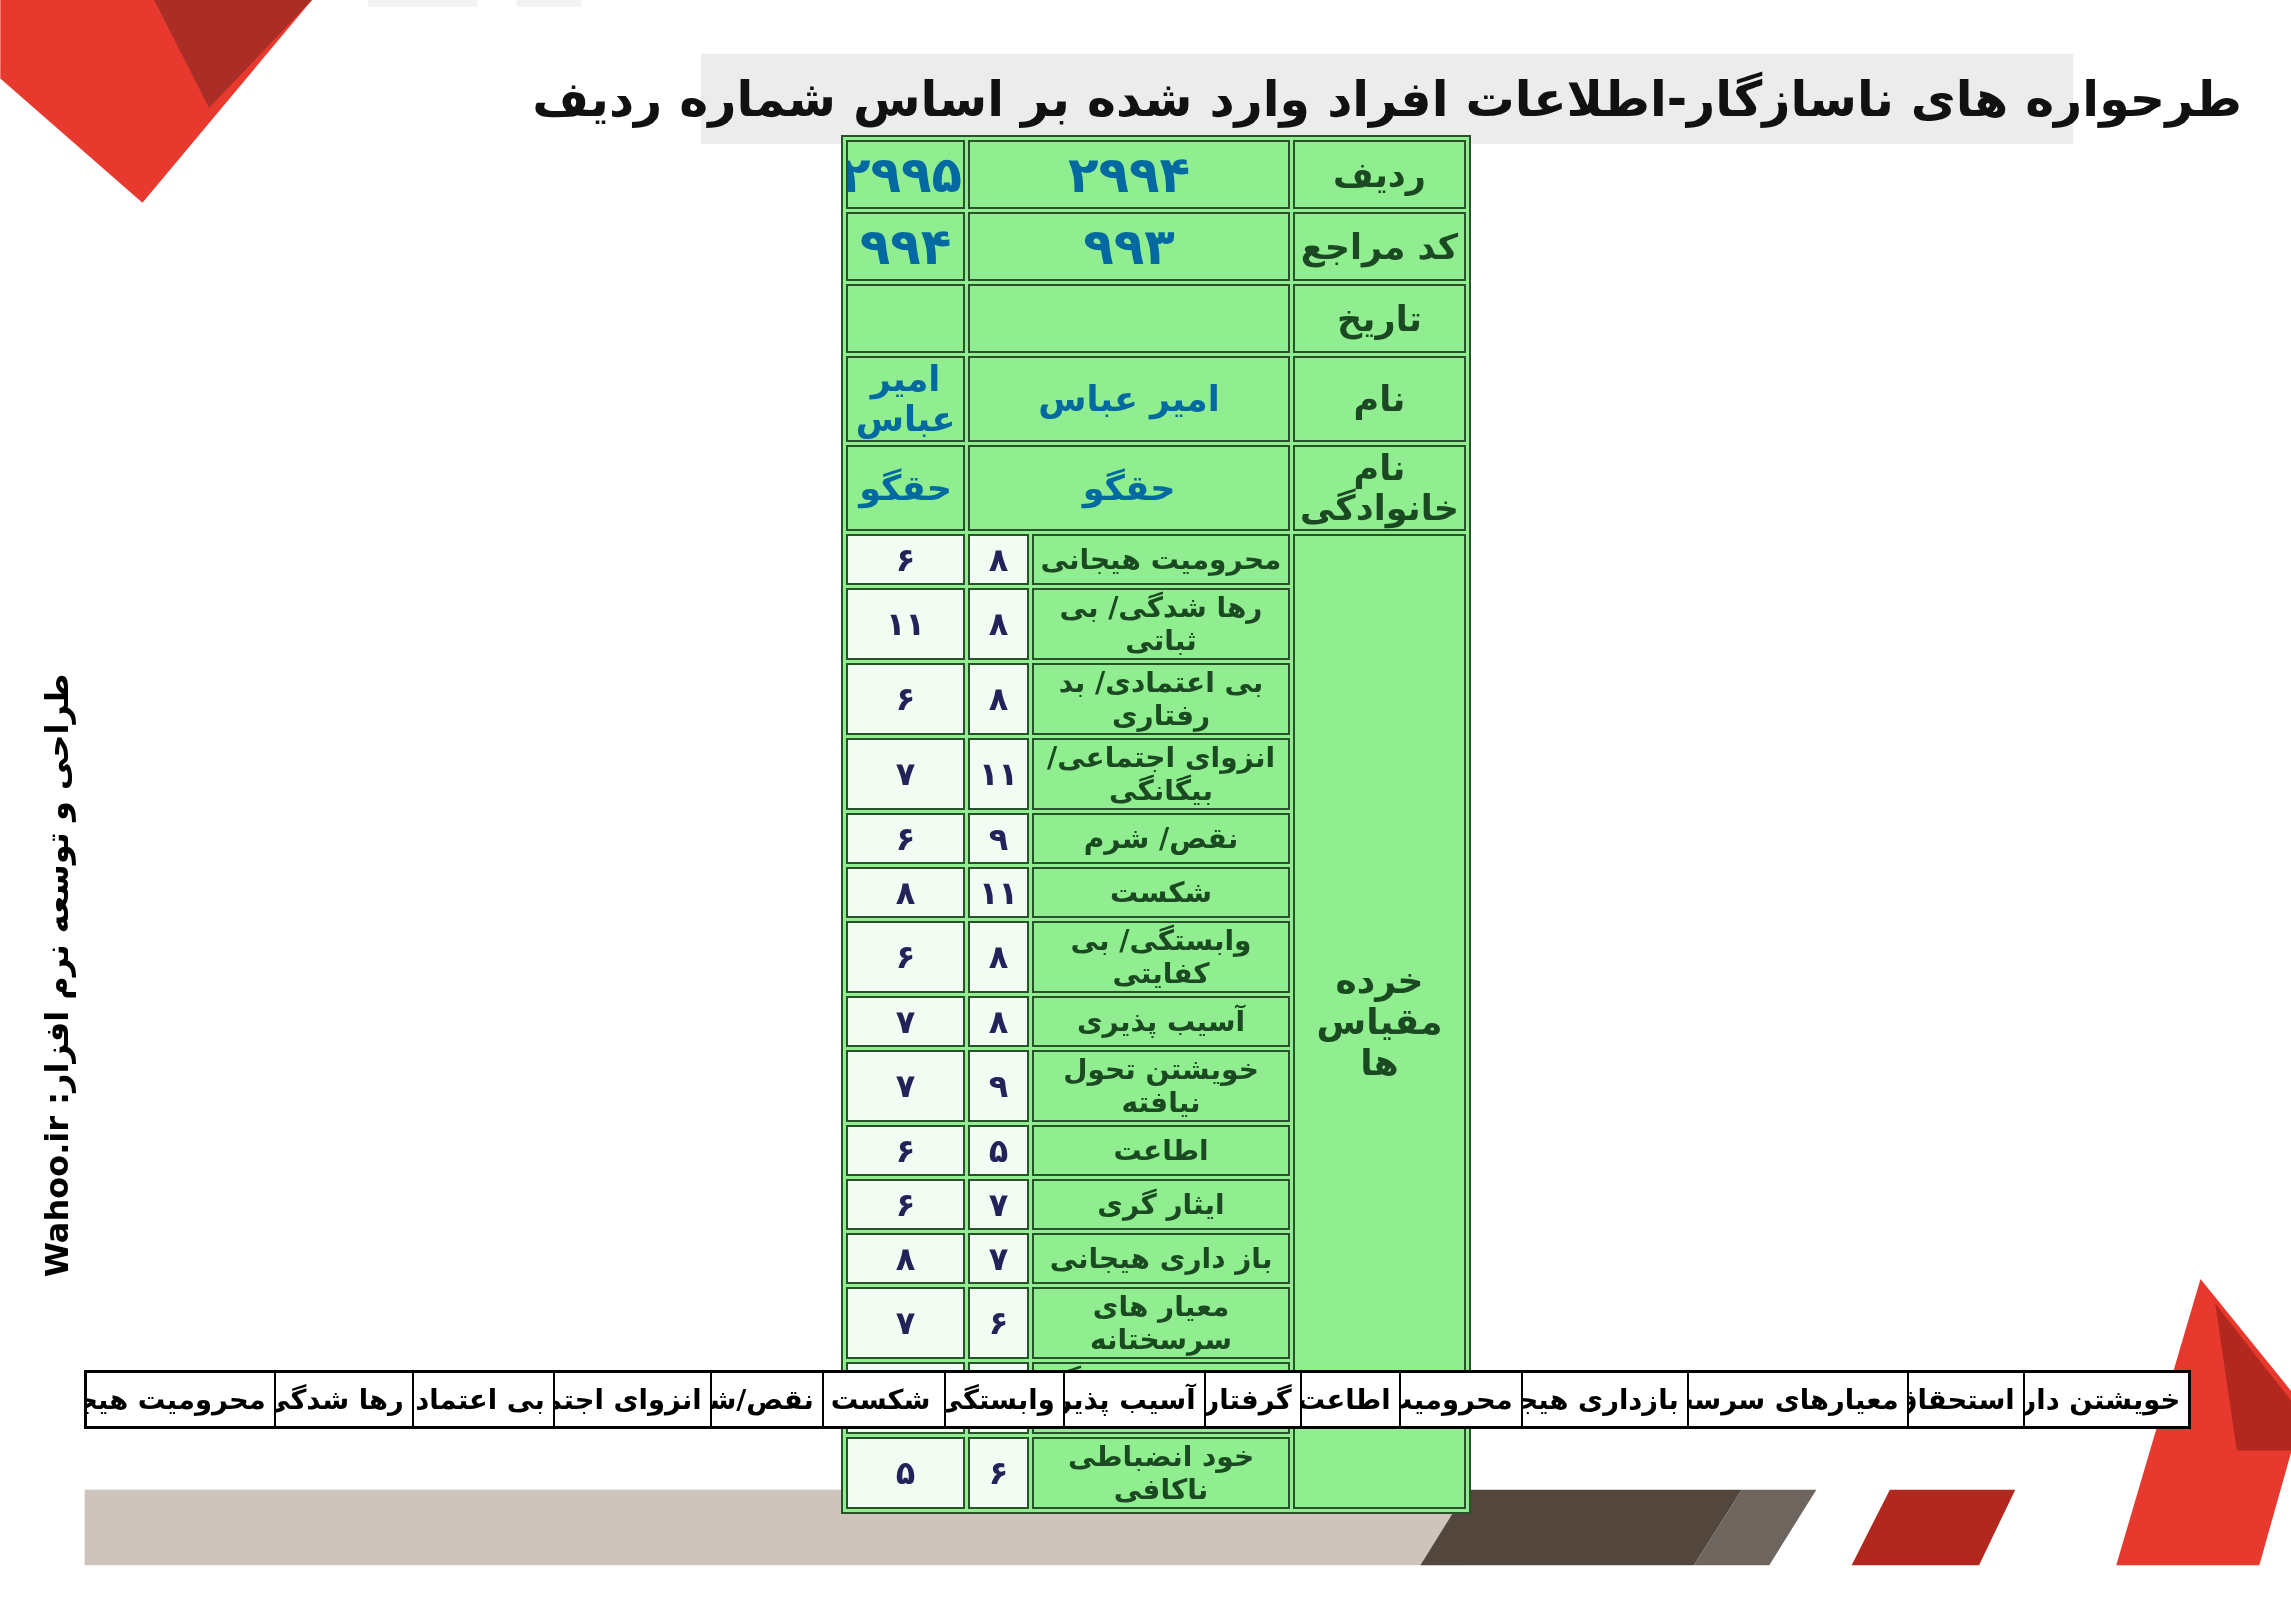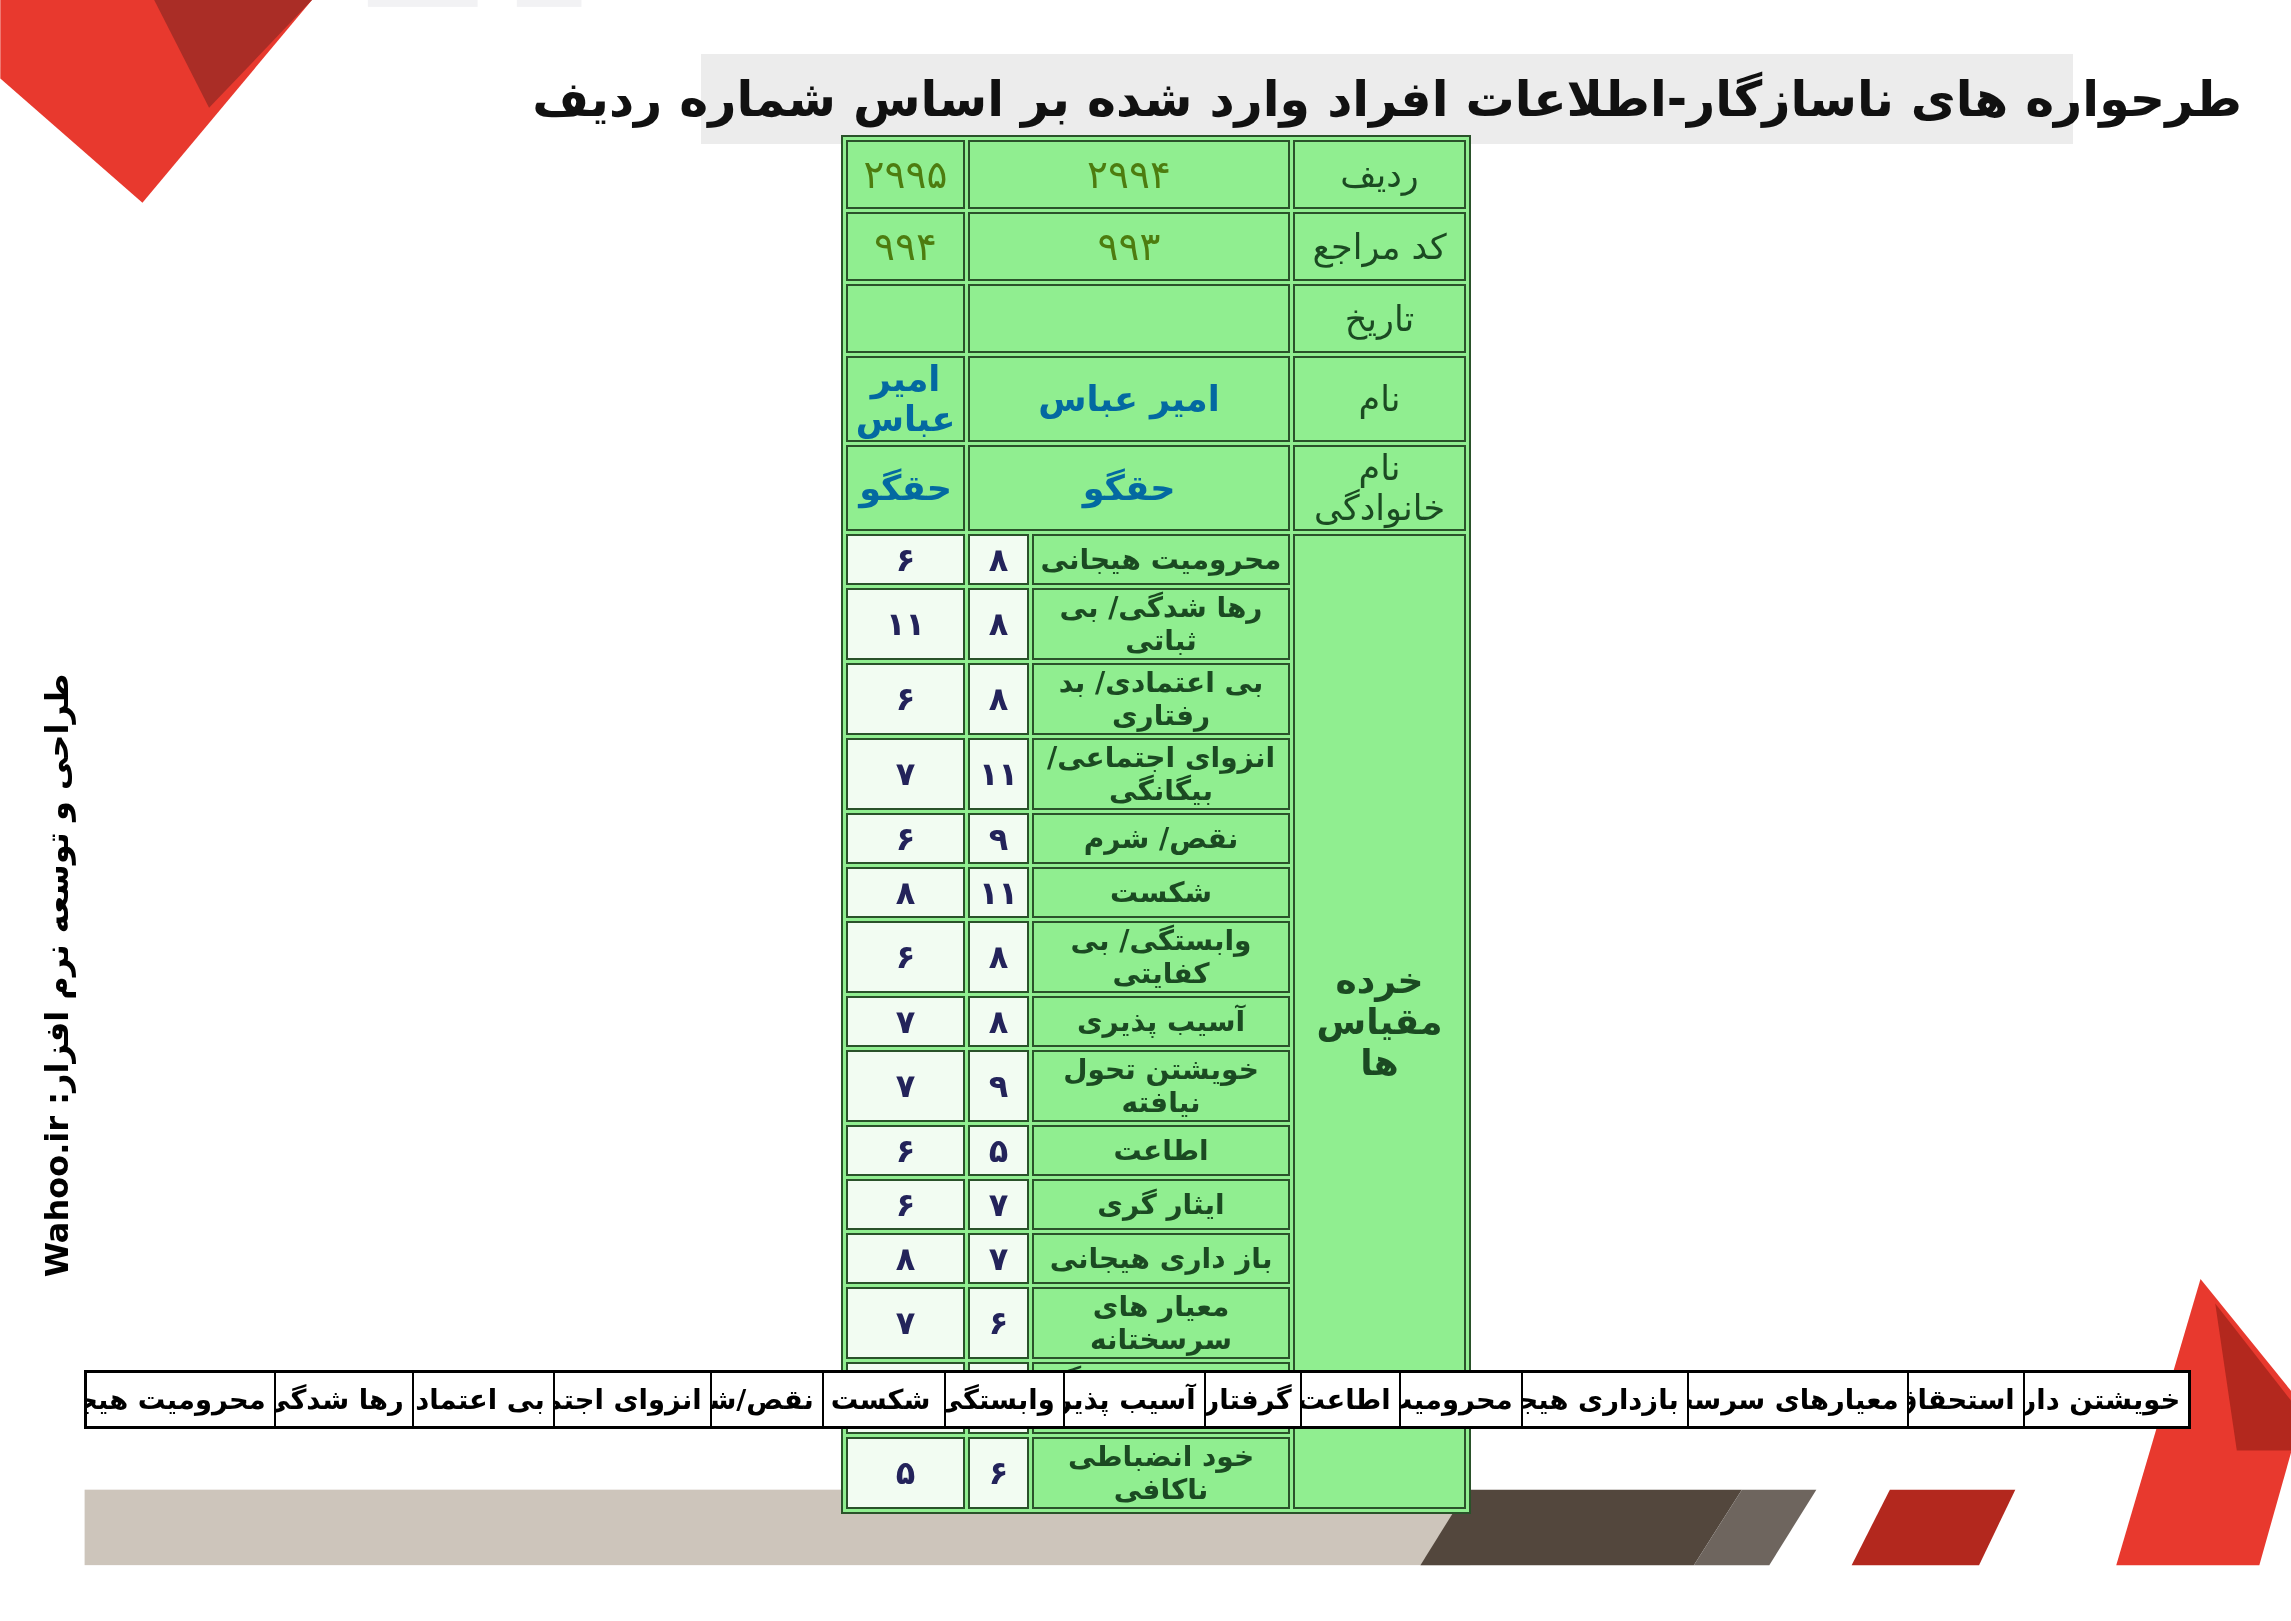--- a/index.html
+++ b/index.html
@@ -12,22 +12,22 @@
   .title-bar .t{font-size:49px;font-weight:bold;color:#111;white-space:nowrap;direction:rtl;}
   
   .main-table-wrap{position:absolute;left:841px;top:135px;z-index:3;}
   table.main{direction:rtl;border-collapse:separate;border-spacing:3.9px;background:#90ee90;
              border:2.9px solid #2a522a;table-layout:fixed;width:610px;}
   table.main td{border:2px solid #2a522a;text-align:center;vertical-align:middle;overflow:hidden;}
   td.green{background:#90ee90;}
   td.pale{background:#f2fcf2;}
   .info-row td{height:63px;}
   .sub-row td{height:45px;}
-  .lbl{font-size:35px;font-weight:normal;color:#1b4a22;}
-  .val-num{font-size:39px;font-weight:normal;color:#4d7c0f;}
+  .lbl{font-size:35px;font-weight:bold;color:#1b4a22;}
+  .val-num{font-size:50px;font-weight:bold;color:#0369a1;}
   .val-name{font-size:35px;font-weight:bold;color:#0369a1;}
   .sub-name{font-size:28px;font-weight:bold;color:#1b4a22;}
   .sub-num{font-size:32px;font-weight:bold;color:#23235a;}
   .group-lbl{font-size:36px;font-weight:bold;color:#1b4a22;}
   
   .legend-wrap{position:absolute;left:84px;top:1370px;z-index:3;}
   table.legend{direction:ltr;border-collapse:collapse;table-layout:fixed;width:2101px;background:#fff;
                border:3.9px solid #000;}
   table.legend td{border:2.9px solid #000;text-align:center;vertical-align:middle;overflow:hidden;}
   .legend-fa{height:53px;font-size:27.4px;font-weight:bold;color:#000;direction:rtl;

